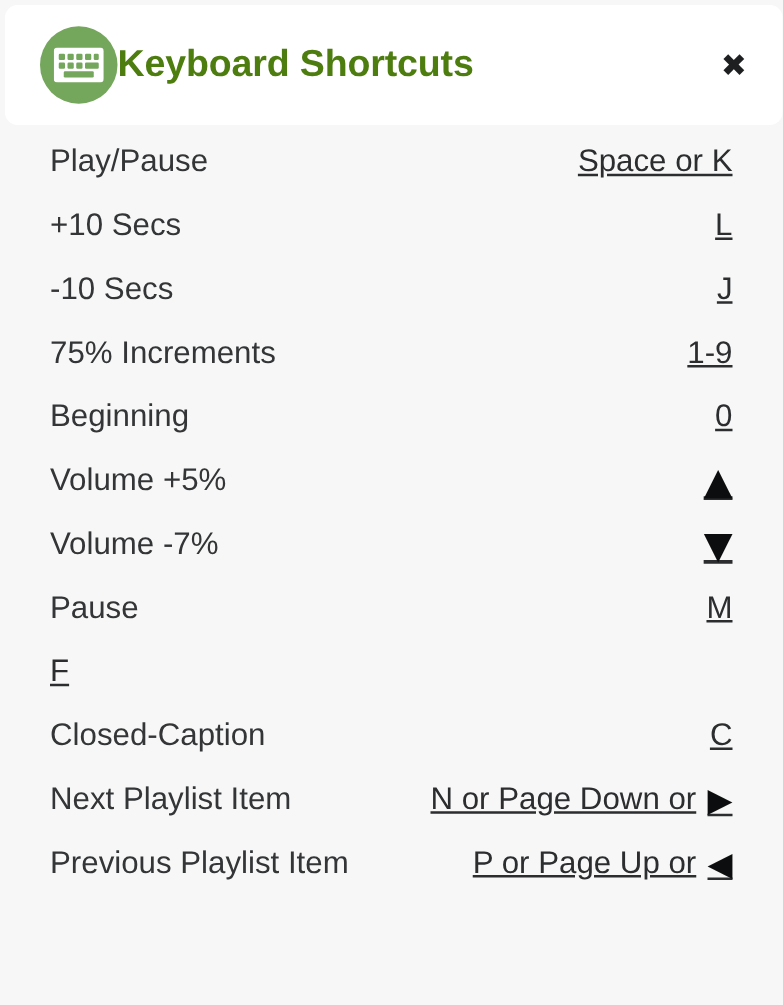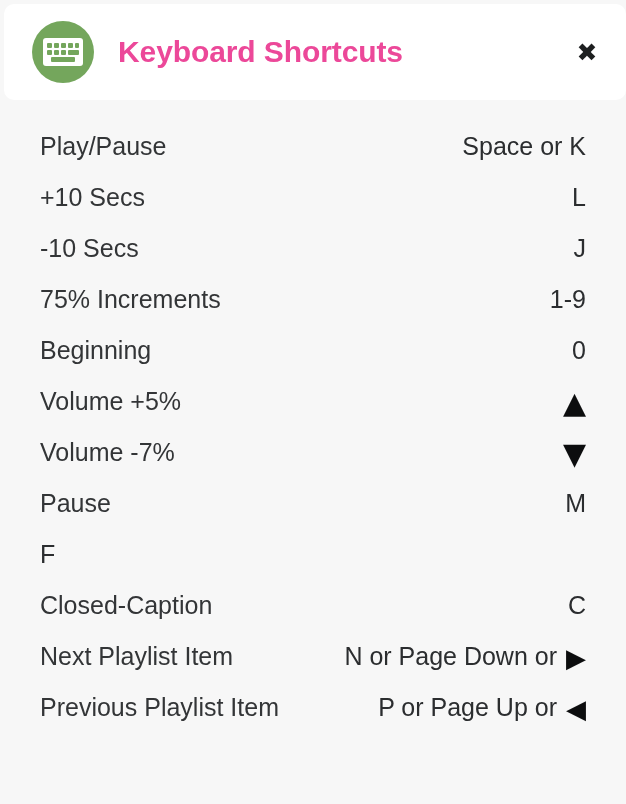--- a/index.html
+++ b/index.html
@@ -50,24 +50,23 @@
     border-radius: 50%;
     background: #74a65c;
     flex: 0 0 auto;
     display: flex;
     align-items: center;
     justify-content: center;
   }
   .kbd-badge svg { display: block; }
 
   #header-title {
-    margin-left: 24px;
     font-size: 30px;
     font-weight: bold;
-    color: #ec4899;
+    color: #4d7c0f;
     letter-spacing: -0.1px;
     white-space: nowrap;
   }
 
   #close-button {
     flex: 0 0 auto;
     width: 34px;
     height: 34px;
     display: flex;
     align-items: center;
@@ -79,21 +78,21 @@
     user-select: none;
     background: transparent;
     border: none;
     padding: 0;
     font-family: "DejaVu Sans", sans-serif;
   }
 
   
   #shortcut-list {
     position: absolute;
-    top: 121px;
+    top: 104px;
     left: 0;
     width: 626px;
     padding: 0 40px;
     box-sizing: border-box;
   }
 
   .shortcut-row {
     display: flex;
     align-items: center;
     justify-content: space-between;
@@ -109,20 +108,21 @@
 
   .shortcut-keys {
     font-size: 25px;
     color: #2b2d2f;
     white-space: nowrap;
     text-align: right;
     display: flex;
     align-items: center;
     gap: 9px;
     justify-content: flex-end;
+    text-decoration: underline;
   }
 
   .glyph {
     font-family: "DejaVu Sans", sans-serif;
     font-size: 26px;
     line-height: 1;
     color: #0c0d0e;
     position: relative;
     top: 1px;
   }

